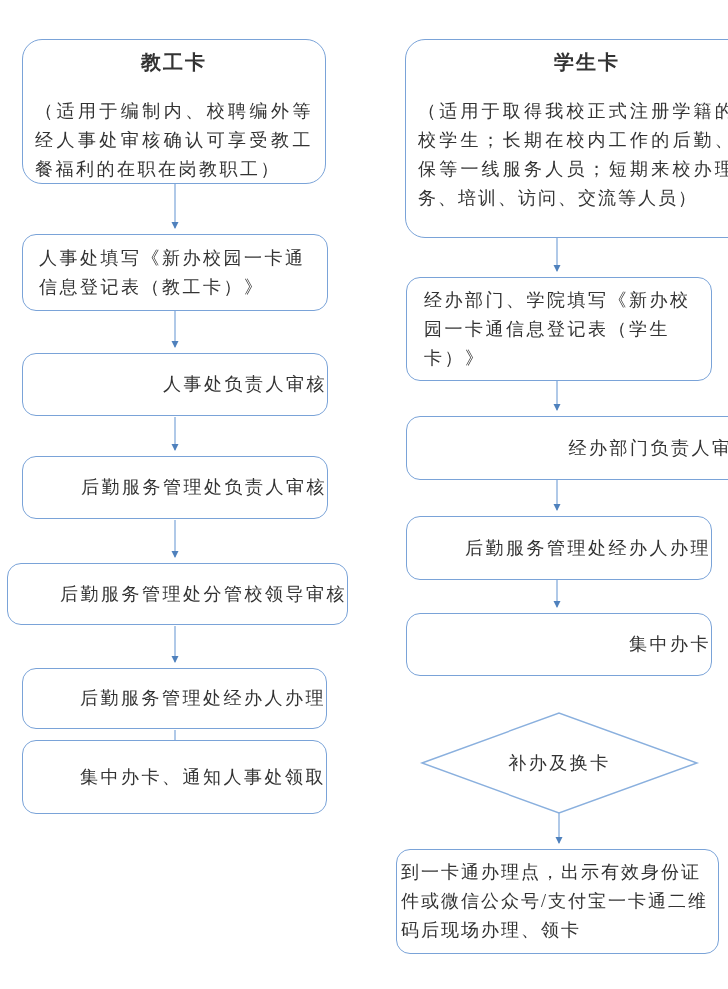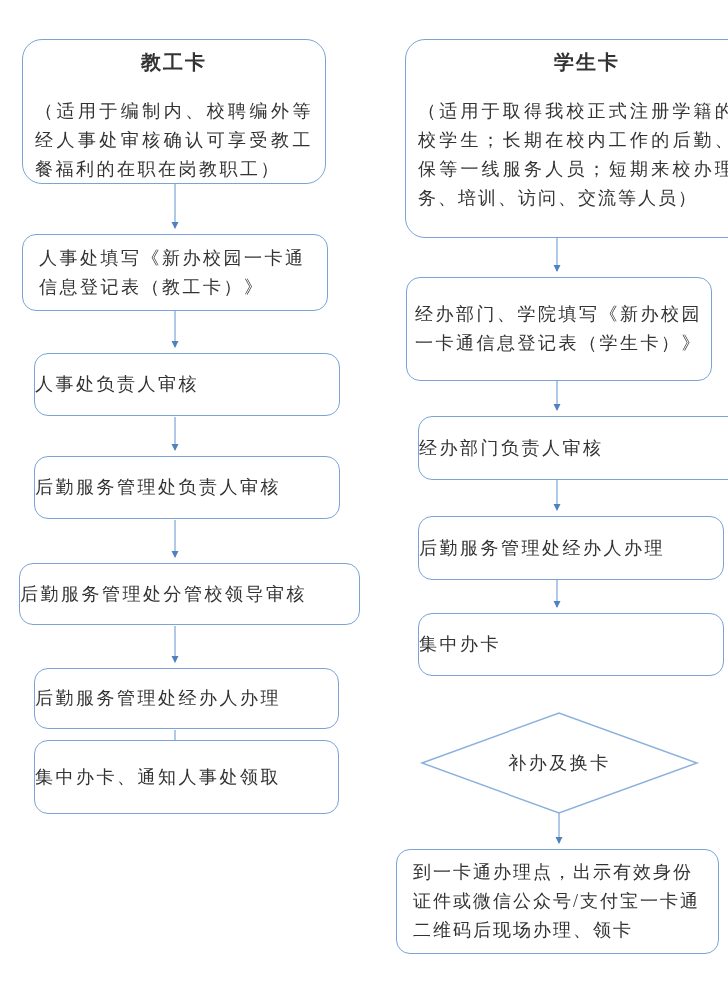--- a/index.html
+++ b/index.html
@@ -24,21 +24,21 @@
     border: 1.6px solid #7aa3d8;
     border-radius: 14px;
     background: #ffffff;
     display: flex;
     flex-direction: column;
     justify-content: center;
     font-size: 18px;
     line-height: 29px;
     letter-spacing: 2.5px;
   }
-  .box.center { align-items: center; text-align: left; margin-left: 12px; }
+  .box.center { align-items: center; text-align: right; }
   .box.leftalign { align-items: flex-start; text-align: left; }
   .box-title {
     font-weight: bold;
     font-size: 20px;
     text-align: center;
     width: 100%;
     letter-spacing: 2px;
     margin-bottom: 4px;
   }
   .box-desc {
@@ -114,35 +114,35 @@
 
   <div class="box center" style="left:22px; top:740px; width:305px; height:74px;">
     <div class="step-text">集中办卡、通知人事处领取</div>
   </div>
 
   <div class="box header-box" style="left:405px; top:39px; width:364px; height:199px; letter-spacing:2px;">
     <div class="box-title">学生卡</div>
     <div class="box-desc">（适用于取得我校正式注册学籍的在校学生；长期在校内工作的后勤、安保等一线服务人员；短期来校办理公务、培训、访问、交流等人员）</div>
   </div>
 
-  <div class="box leftalign" style="left:406px; top:277px; width:306px; height:104px; padding:0 8px;">
+  <div class="box leftalign" style="left:406px; top:277px; width:306px; height:104px; padding:0 17px;">
     <div class="step-text">经办部门、学院填写《新办校园一卡通信息登记表（学生卡）》</div>
   </div>
 
   <div class="box center" style="left:406px; top:416px; width:348px; height:64px;">
     <div class="step-text">经办部门负责人审核</div>
   </div>
 
   <div class="box center" style="left:406px; top:516px; width:306px; height:64px;">
     <div class="step-text">后勤服务管理处经办人办理</div>
   </div>
 
   <div class="box center" style="left:406px; top:613px; width:306px; height:63px;">
     <div class="step-text">集中办卡</div>
   </div>
 
   <div class="diamond-label" style="left:442px; top:718px; width:235px; height:90px;text-align:right;">补办及换卡</div>
 
-  <div class="box leftalign" style="left:396px; top:849px; width:323px; height:105px; padding:0 16px; letter-spacing:2px;align-items:center;">
+  <div class="box leftalign" style="left:396px; top:849px; width:323px; height:105px; padding:0 4px; letter-spacing:2px;align-items:center;">
     <div class="step-text">到一卡通办理点，出示有效身份证件或微信公众号/支付宝一卡通二维码后现场办理、领卡</div>
   </div>
 
 </div>
 
 </body></html>

